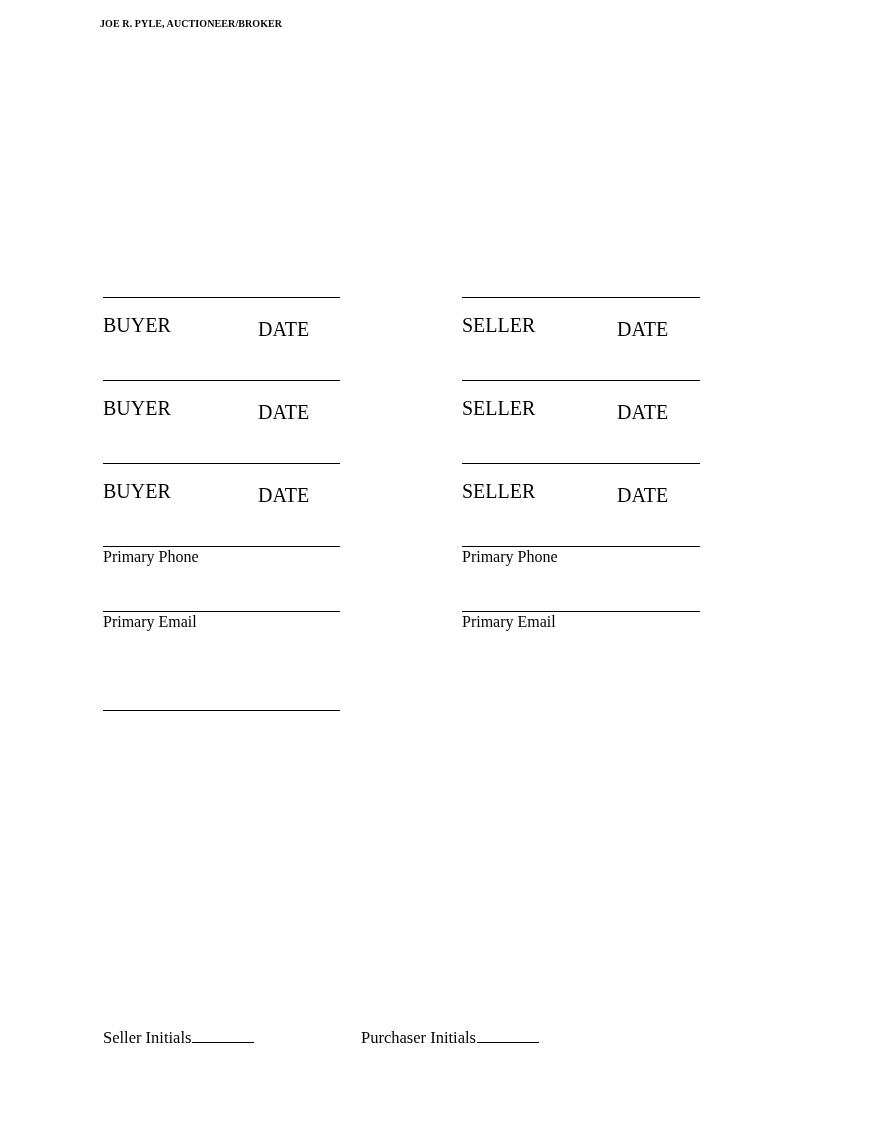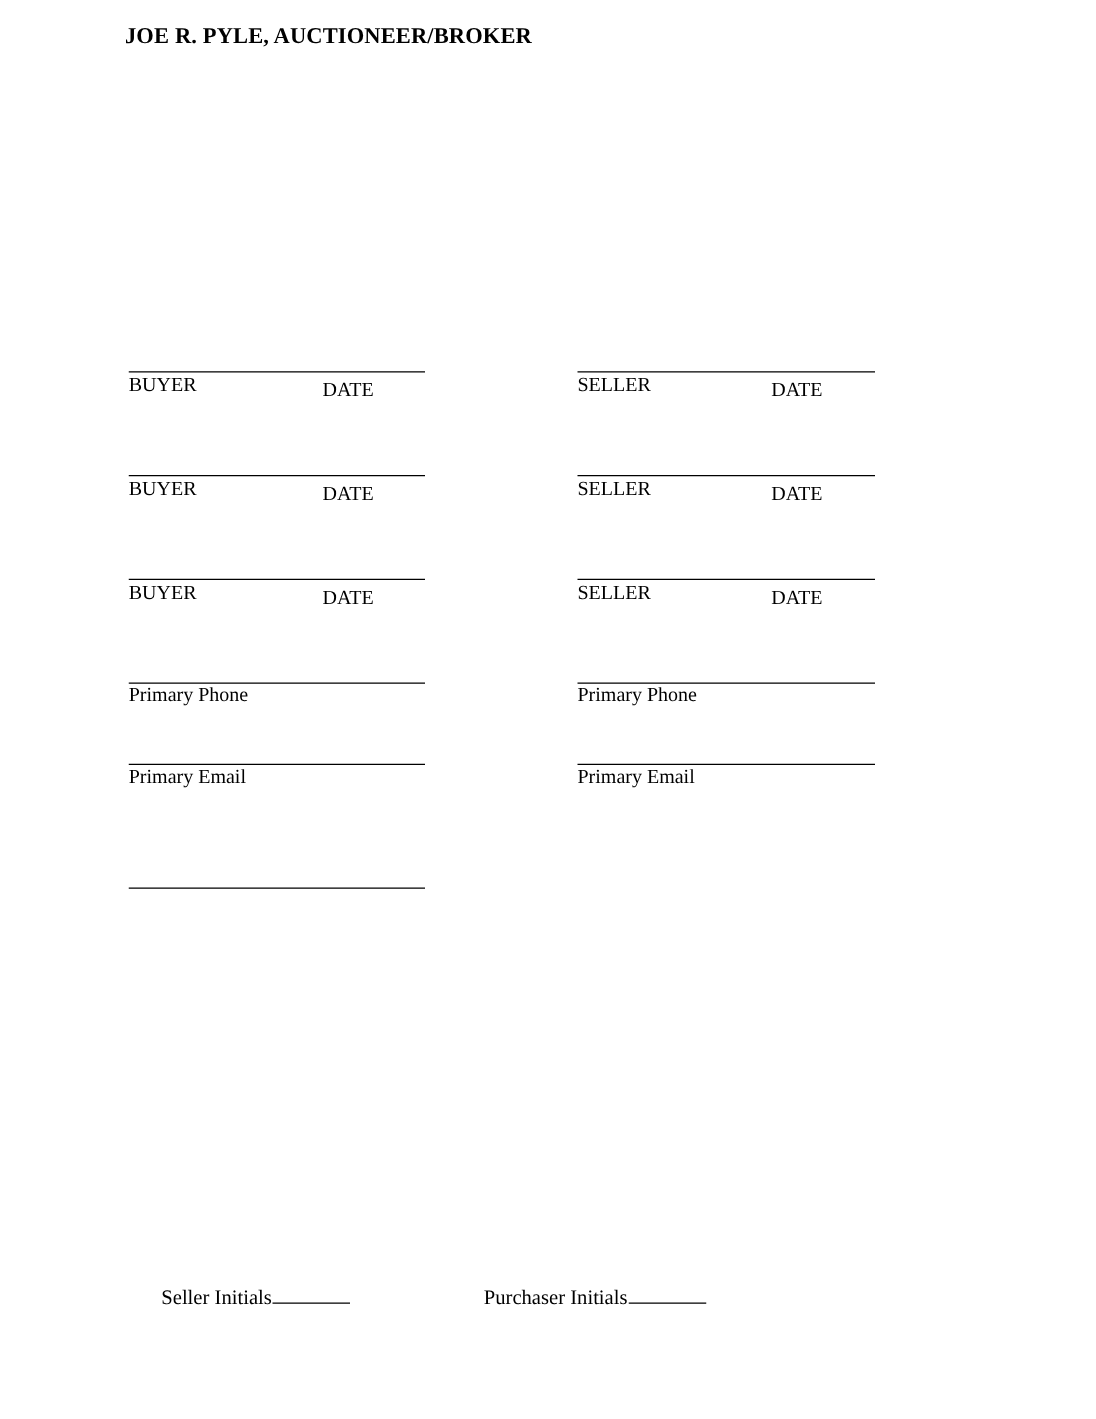--- a/index.html
+++ b/index.html
@@ -17,21 +17,21 @@
     height: 1135px;
     background: #ffffff;
     overflow: hidden;
   }
   .header-title {
     position: absolute;
     left: 100px;
     top: 18px;
     font-family: "Liberation Serif", serif;
     font-weight: bold;
-    font-size: 18px;
+    font-size: 10px;
     letter-spacing: 0.1px;
     white-space: nowrap;
   }
   .body-para {
     position: absolute;
     left: 103px;
     top: 218px;
     width: 655px;
     font-size: 16.5px;
     line-height: 21px;
@@ -47,22 +47,22 @@
     position: absolute;
   }
   .sig-line {
     border-bottom: 1px solid #000000;
     height: 0;
     width: 100%;
   }
   .sig-labels {
     position: relative;
     height: 22px;
-    font-size: 16px;
-    margin-top: 2px;
+    font-size: 20px;
+    margin-top: 16px;
   }
   .sig-labels .lab-left {
     position: absolute;
     left: 0;
     top: 0;
   }
   .sig-labels .lab-right {
     position: absolute;
     top: 4px;
   }
@@ -75,21 +75,20 @@
     position: absolute;
     left: 103px;
     top: 1028px;
     width: 680px;
     font-size: 16.5px;
   }
   .initials-item {
     position: absolute;
     top: 0;
     white-space: nowrap;
-    margin-left: 26px;
   }
   .initials-item .rule {
     display: inline-block;
     width: 62px;
     border-bottom: 1px solid #000000;
     height: 13px;
     margin-left: 1px;
     vertical-align: baseline;
   }
 </style>

